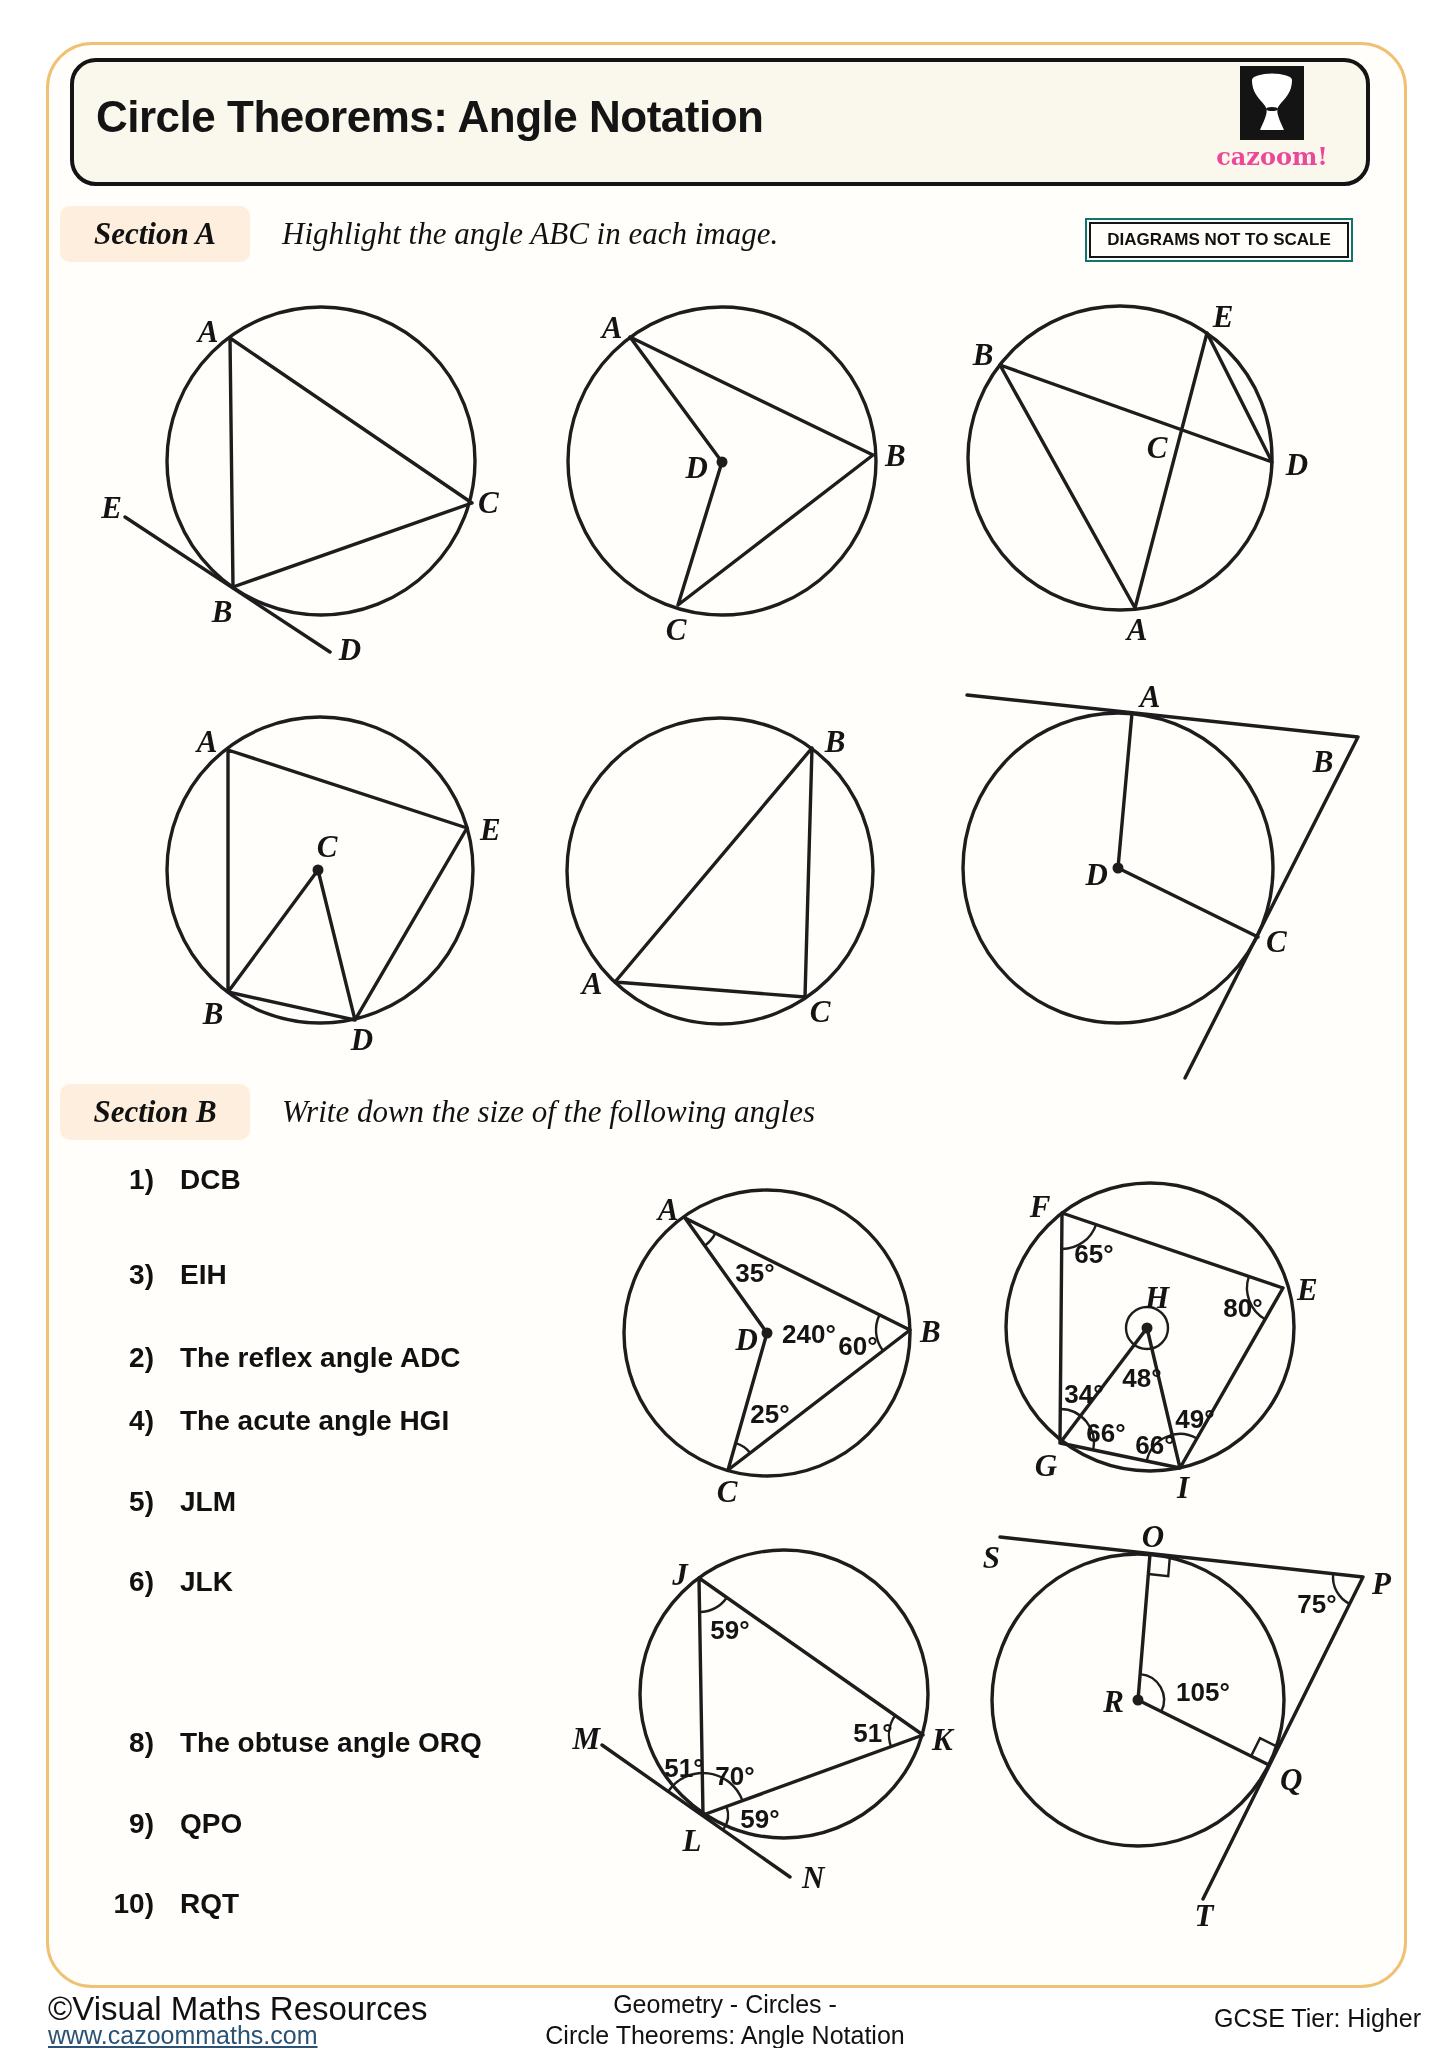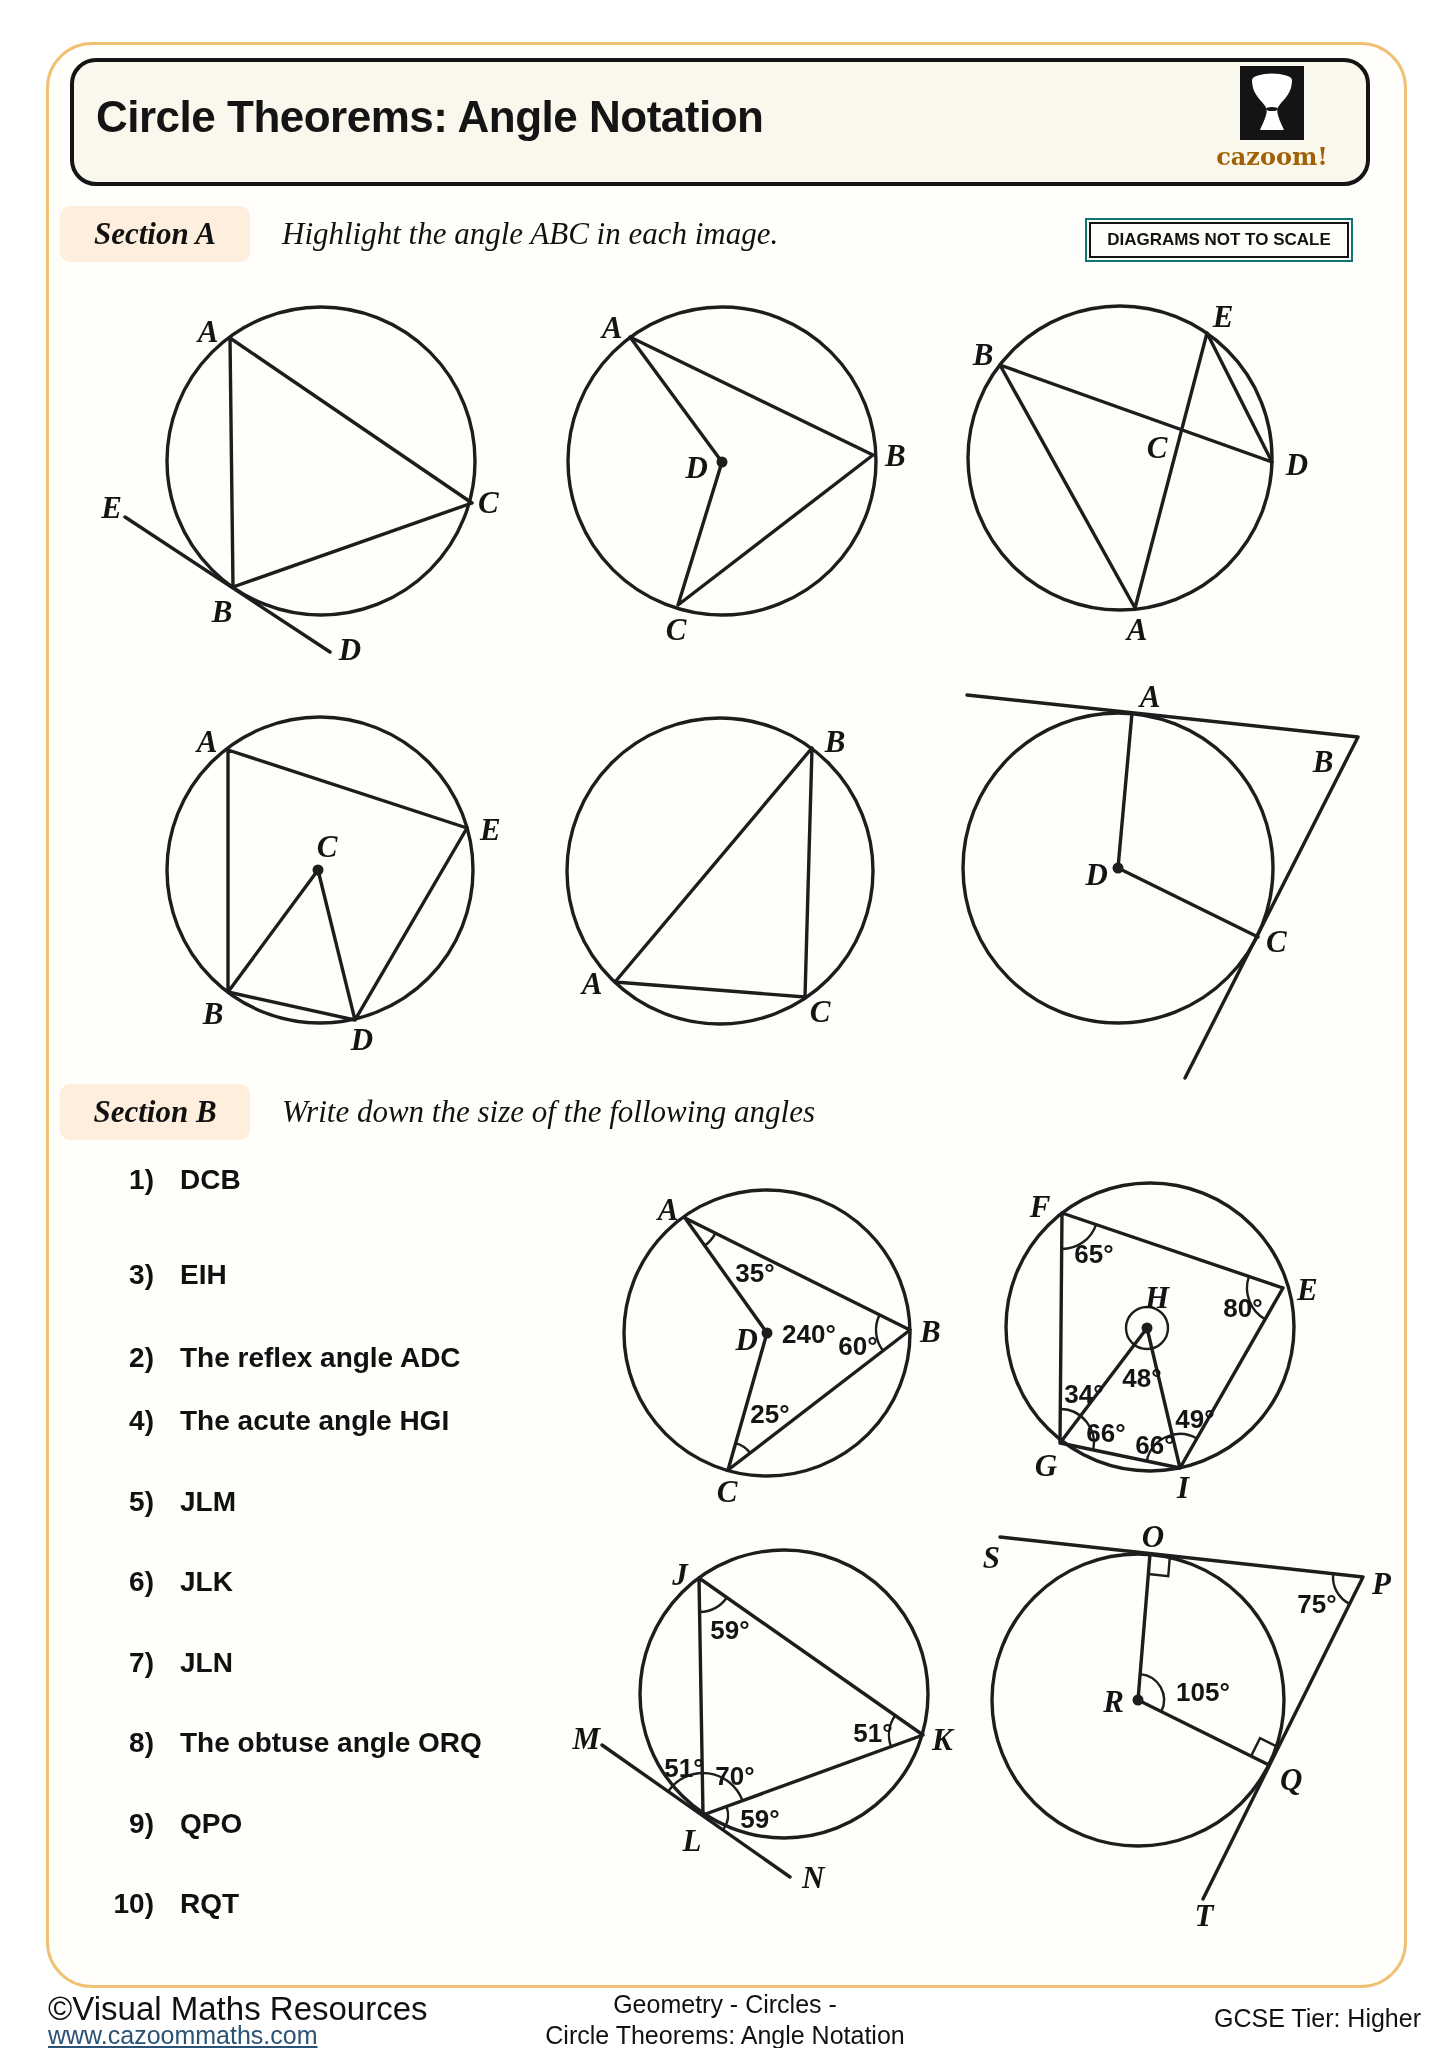--- a/index.html
+++ b/index.html
@@ -6,21 +6,21 @@
   .page{position:relative;width:1449px;height:2048px;background:#ffffff;overflow:hidden;
         font-family:"Liberation Sans",sans-serif;color:#111;}
   .frame{position:absolute;left:46px;top:42px;width:1355px;height:1940px;
          border:3px solid #f0c173;border-radius:46px;background:#fffefb;}
   .header-box{position:absolute;left:70px;top:58px;width:1292px;height:120px;
               border:4px solid #141414;border-radius:26px;background:#faf7ec;}
   .title{position:absolute;left:96px;top:92px;font-size:44px;font-weight:bold;
          letter-spacing:-0.5px;color:#141414;}
   .logo{position:absolute;left:1240px;top:66px;width:64px;height:74px;background:#141414;}
   .logo-text{position:absolute;left:1196px;top:142px;width:152px;text-align:center;
-             font-family:"DejaVu Serif",serif;font-weight:bold;font-size:24px;color:#a16207;}
+             font-family:"DejaVu Serif",serif;font-weight:bold;font-size:24px;color:#ec4899;}
   .section-label{position:absolute;width:190px;height:56px;background:#fdeede;border-radius:10px;
                  text-align:center;line-height:56px;font-family:"Liberation Serif",serif;
                  font-weight:bold;font-style:italic;font-size:31px;}
   .instruction{position:absolute;font-family:"Liberation Serif",serif;font-style:italic;
                font-size:31px;}
   .badge{position:absolute;left:1085px;top:218px;width:268px;height:44px;border:2px solid #0f766e;
          padding:2px;box-sizing:border-box;}
   .badge-inner{width:100%;height:100%;border:2px solid #141414;box-sizing:border-box;
                display:flex;align-items:center;justify-content:center;
                font-size:17px;font-weight:bold;letter-spacing:0px;}
@@ -69,21 +69,20 @@
 
   <div class="section-label" style="left:60px;top:1084px;">Section B</div>
   <div class="instruction" style="left:282px;top:1094px;">Write down the size of the following angles</div>
 
   <div class="q" style="top:1162px;"><span class="q-num">1)</span><span class="q-text">DCB</span></div>
   <div class="q" style="top:1300px;margin-top:40px;"><span class="q-num">2)</span><span class="q-text">The reflex angle ADC</span></div>
   <div class="q" style="top:1257px;"><span class="q-num">3)</span><span class="q-text">EIH</span></div>
   <div class="q" style="top:1403px;"><span class="q-num">4)</span><span class="q-text">The acute angle HGI</span></div>
   <div class="q" style="top:1484px;"><span class="q-num">5)</span><span class="q-text">JLM</span></div>
   <div class="q" style="top:1564px;"><span class="q-num">6)</span><span class="q-text">JLK</span></div>
-  <div class="q" style="top:1645px;"><span class="q-num">7)</span><span class="q-text">JLN</span></div>
   <div class="q" style="top:1725px;"><span class="q-num">8)</span><span class="q-text">The obtuse angle ORQ</span></div>
   <div class="q" style="top:1806px;"><span class="q-num">9)</span><span class="q-text">QPO</span></div>
   <div class="q" style="top:1886px;"><span class="q-num">10)</span><span class="q-text">RQT</span></div>
 
   <svg class="geo" viewBox="0 0 1449 2048">
 
     <g>
       <circle class="ln" cx="321" cy="461" r="154"></circle>
       <path class="ln" d="M230 338 L233 587 M230 338 L472 503 M233 587 L472 503 M125 517 L330 652"></path>
       <text class="pt mid" x="208" y="342">A</text>

